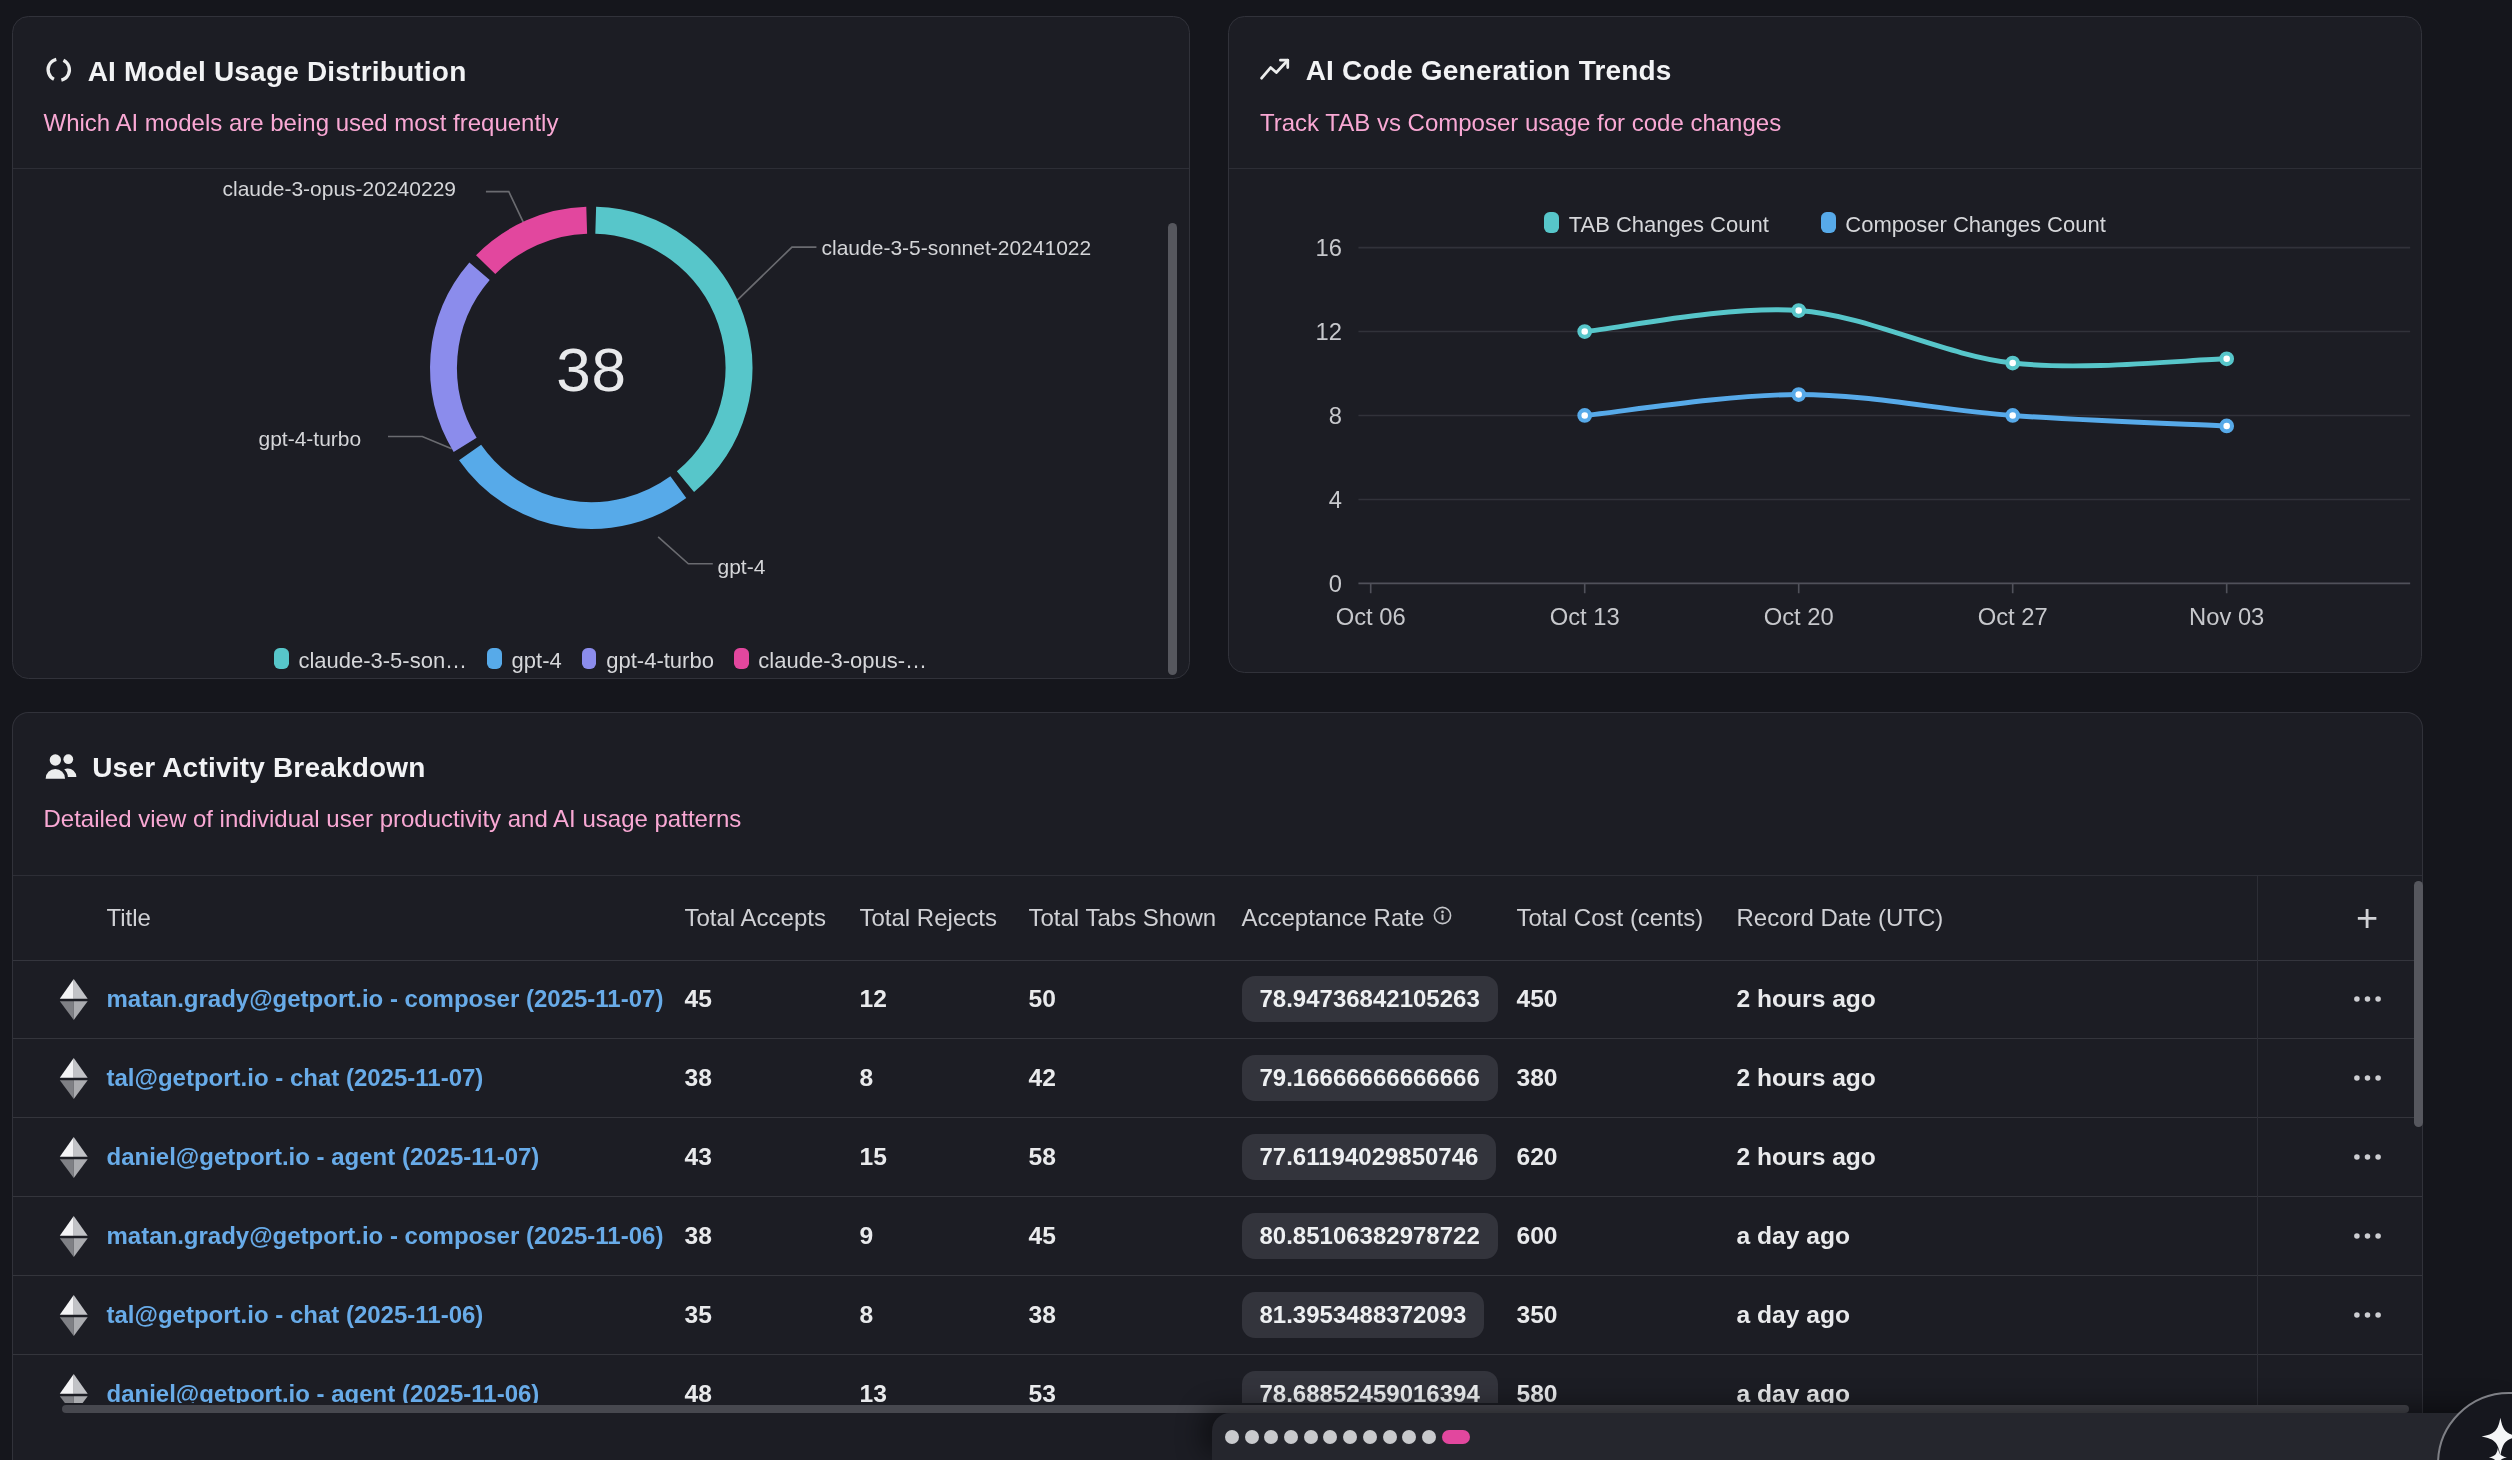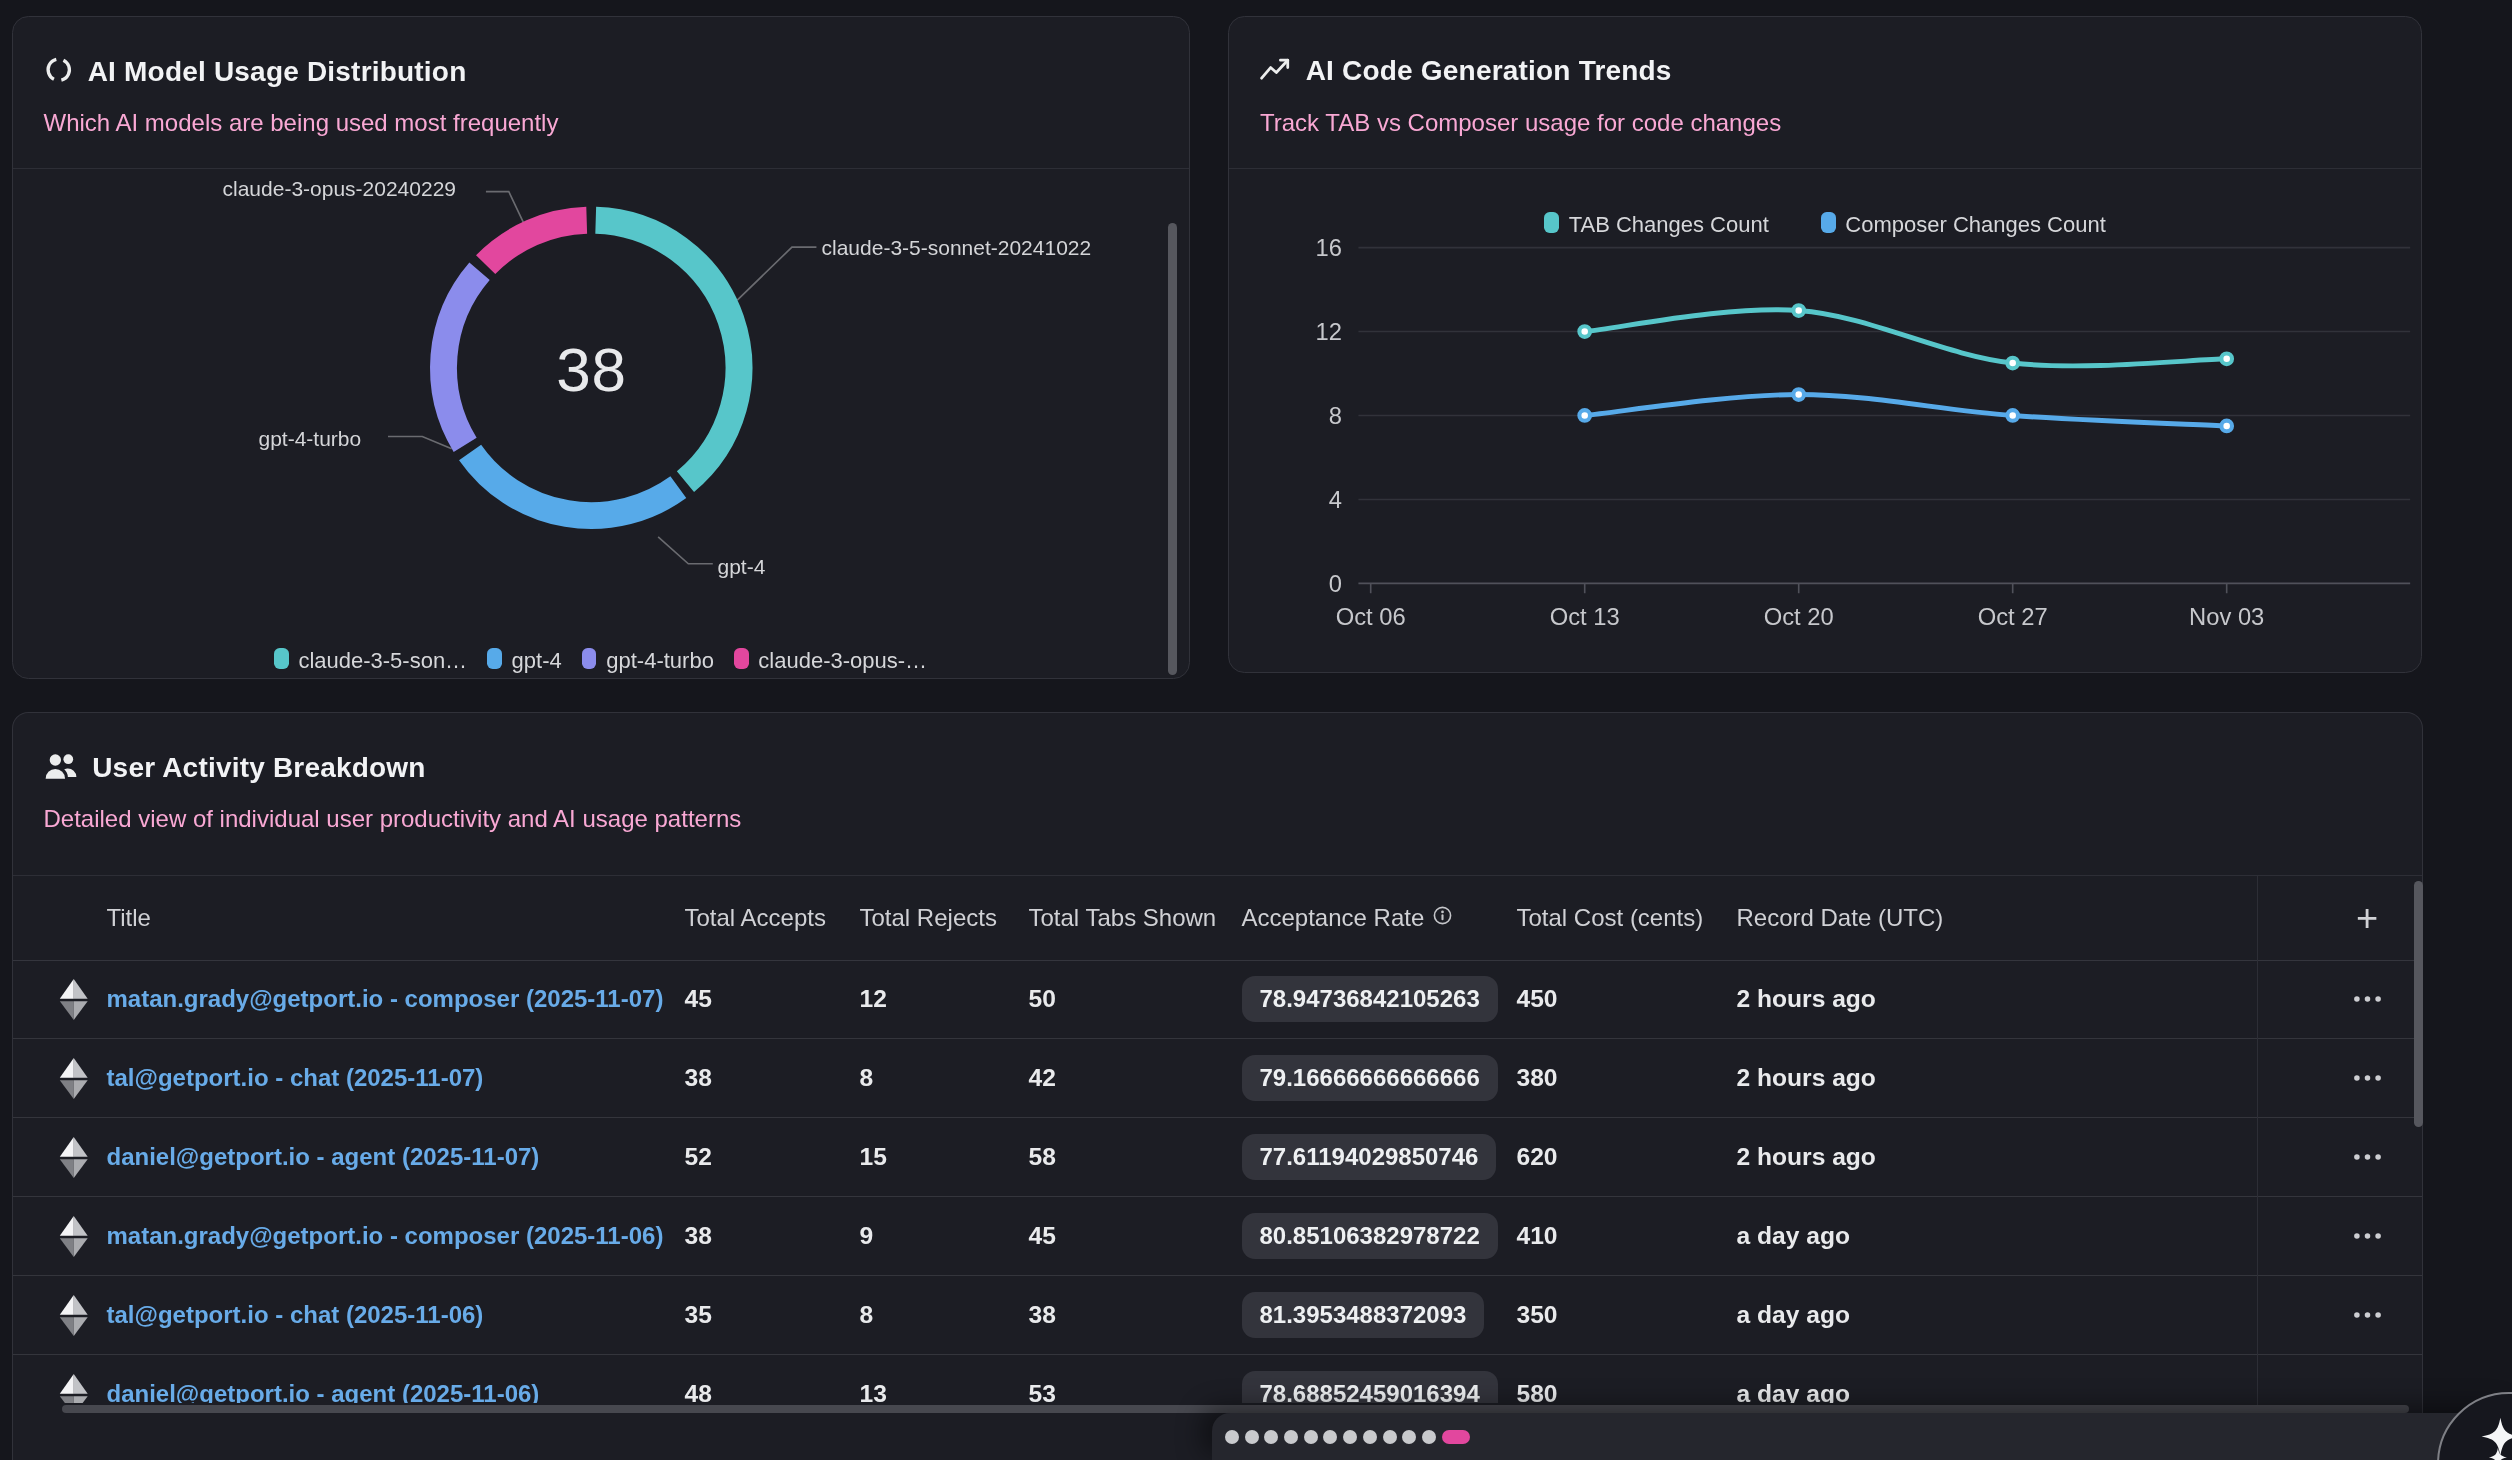--- a/index.html
+++ b/index.html
@@ -301,21 +301,21 @@
       <svg width="29.5" height="43" viewBox="0 0 36 52">
         <polygon points="18,1 1,25 18,25" fill="#f4f4f6"></polygon>
         <polygon points="18,1 35,25 18,25" fill="#c2c3c7"></polygon>
         <polygon points="1,28 18,28 18,51" fill="#7f8085"></polygon>
         <polygon points="35,28 18,28 18,51" fill="#aaabaf"></polygon>
       </svg>
     </div>
     <div class="cell">
       <a href="#" class="row-link">daniel@getport.io - agent (2025-11-07)</a>
     </div>
-    <div class="cell">52</div>
+    <div class="cell">43</div>
     <div class="cell">15</div>
     <div class="cell">58</div>
     <div class="cell">
       <span class="pill">77.61194029850746</span>
     </div>
     <div class="cell">620</div>
     <div class="cell">2 hours ago</div>
     <div class="cell">
       <button class="dots-btn">
         <svg width="31" height="8.2" viewBox="0 0 38 10">
@@ -338,21 +338,21 @@
     </div>
     <div class="cell">
       <a href="#" class="row-link">matan.grady@getport.io - composer (2025-11-06)</a>
     </div>
     <div class="cell">38</div>
     <div class="cell">9</div>
     <div class="cell">45</div>
     <div class="cell">
       <span class="pill">80.85106382978722</span>
     </div>
-    <div class="cell">410</div>
+    <div class="cell">600</div>
     <div class="cell">a day ago</div>
     <div class="cell">
       <button class="dots-btn">
         <svg width="31" height="8.2" viewBox="0 0 38 10">
           <circle cx="6" cy="5" r="3.4"></circle>
               <circle cx="19" cy="5" r="3.4"></circle>
               <circle cx="32" cy="5" r="3.4"></circle>
         </svg>
       </button>
     </div>

